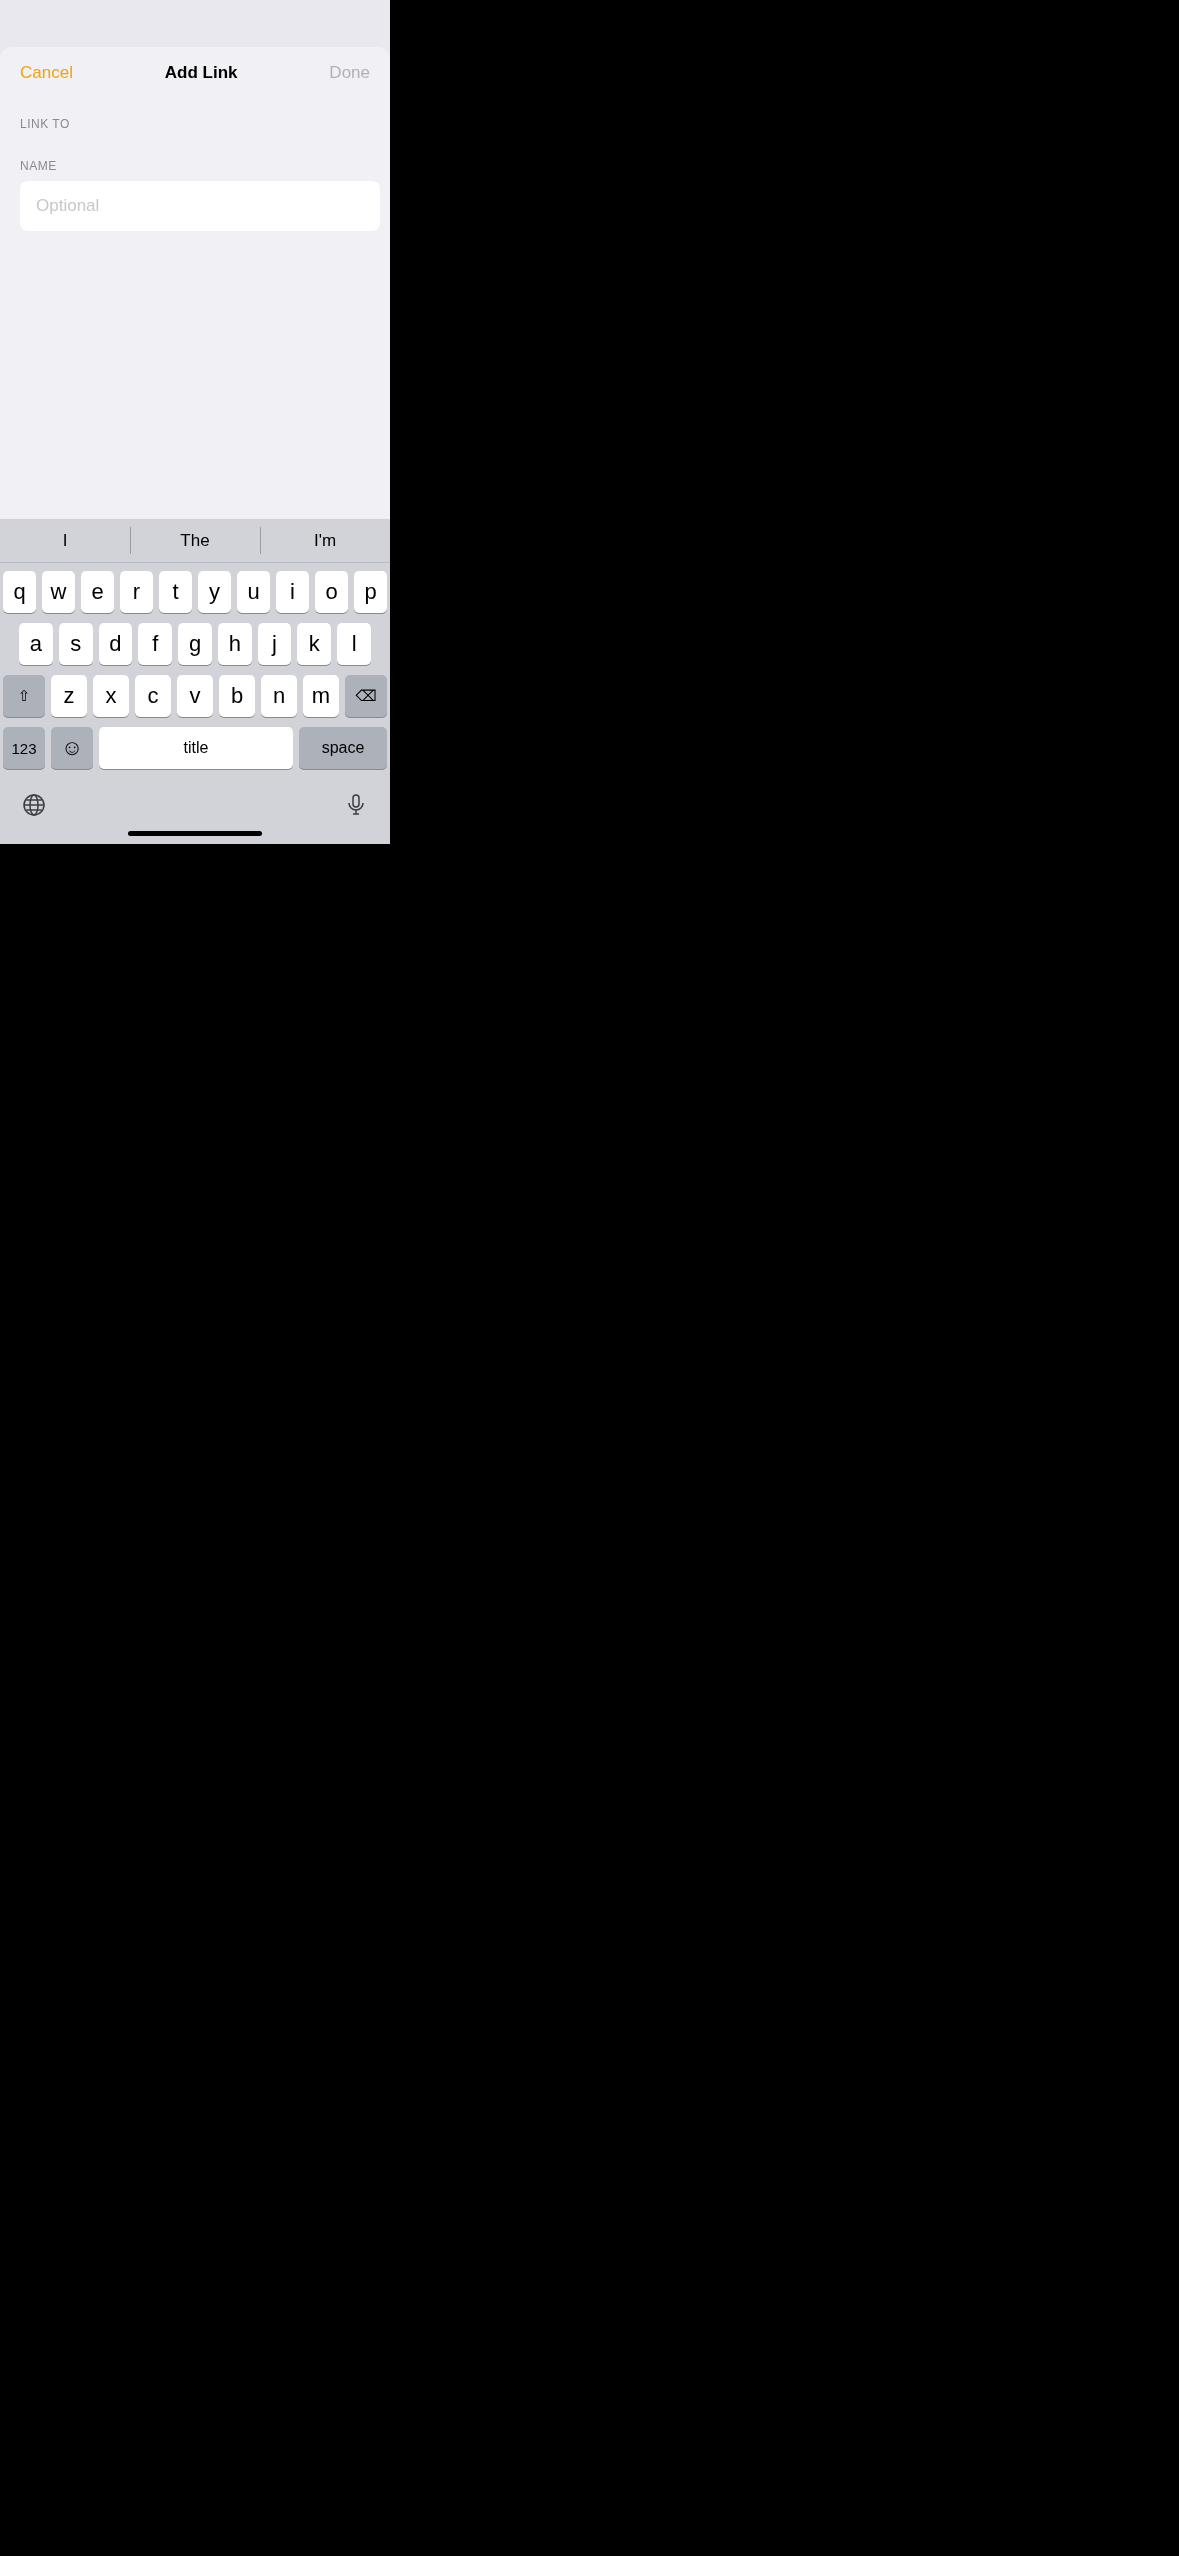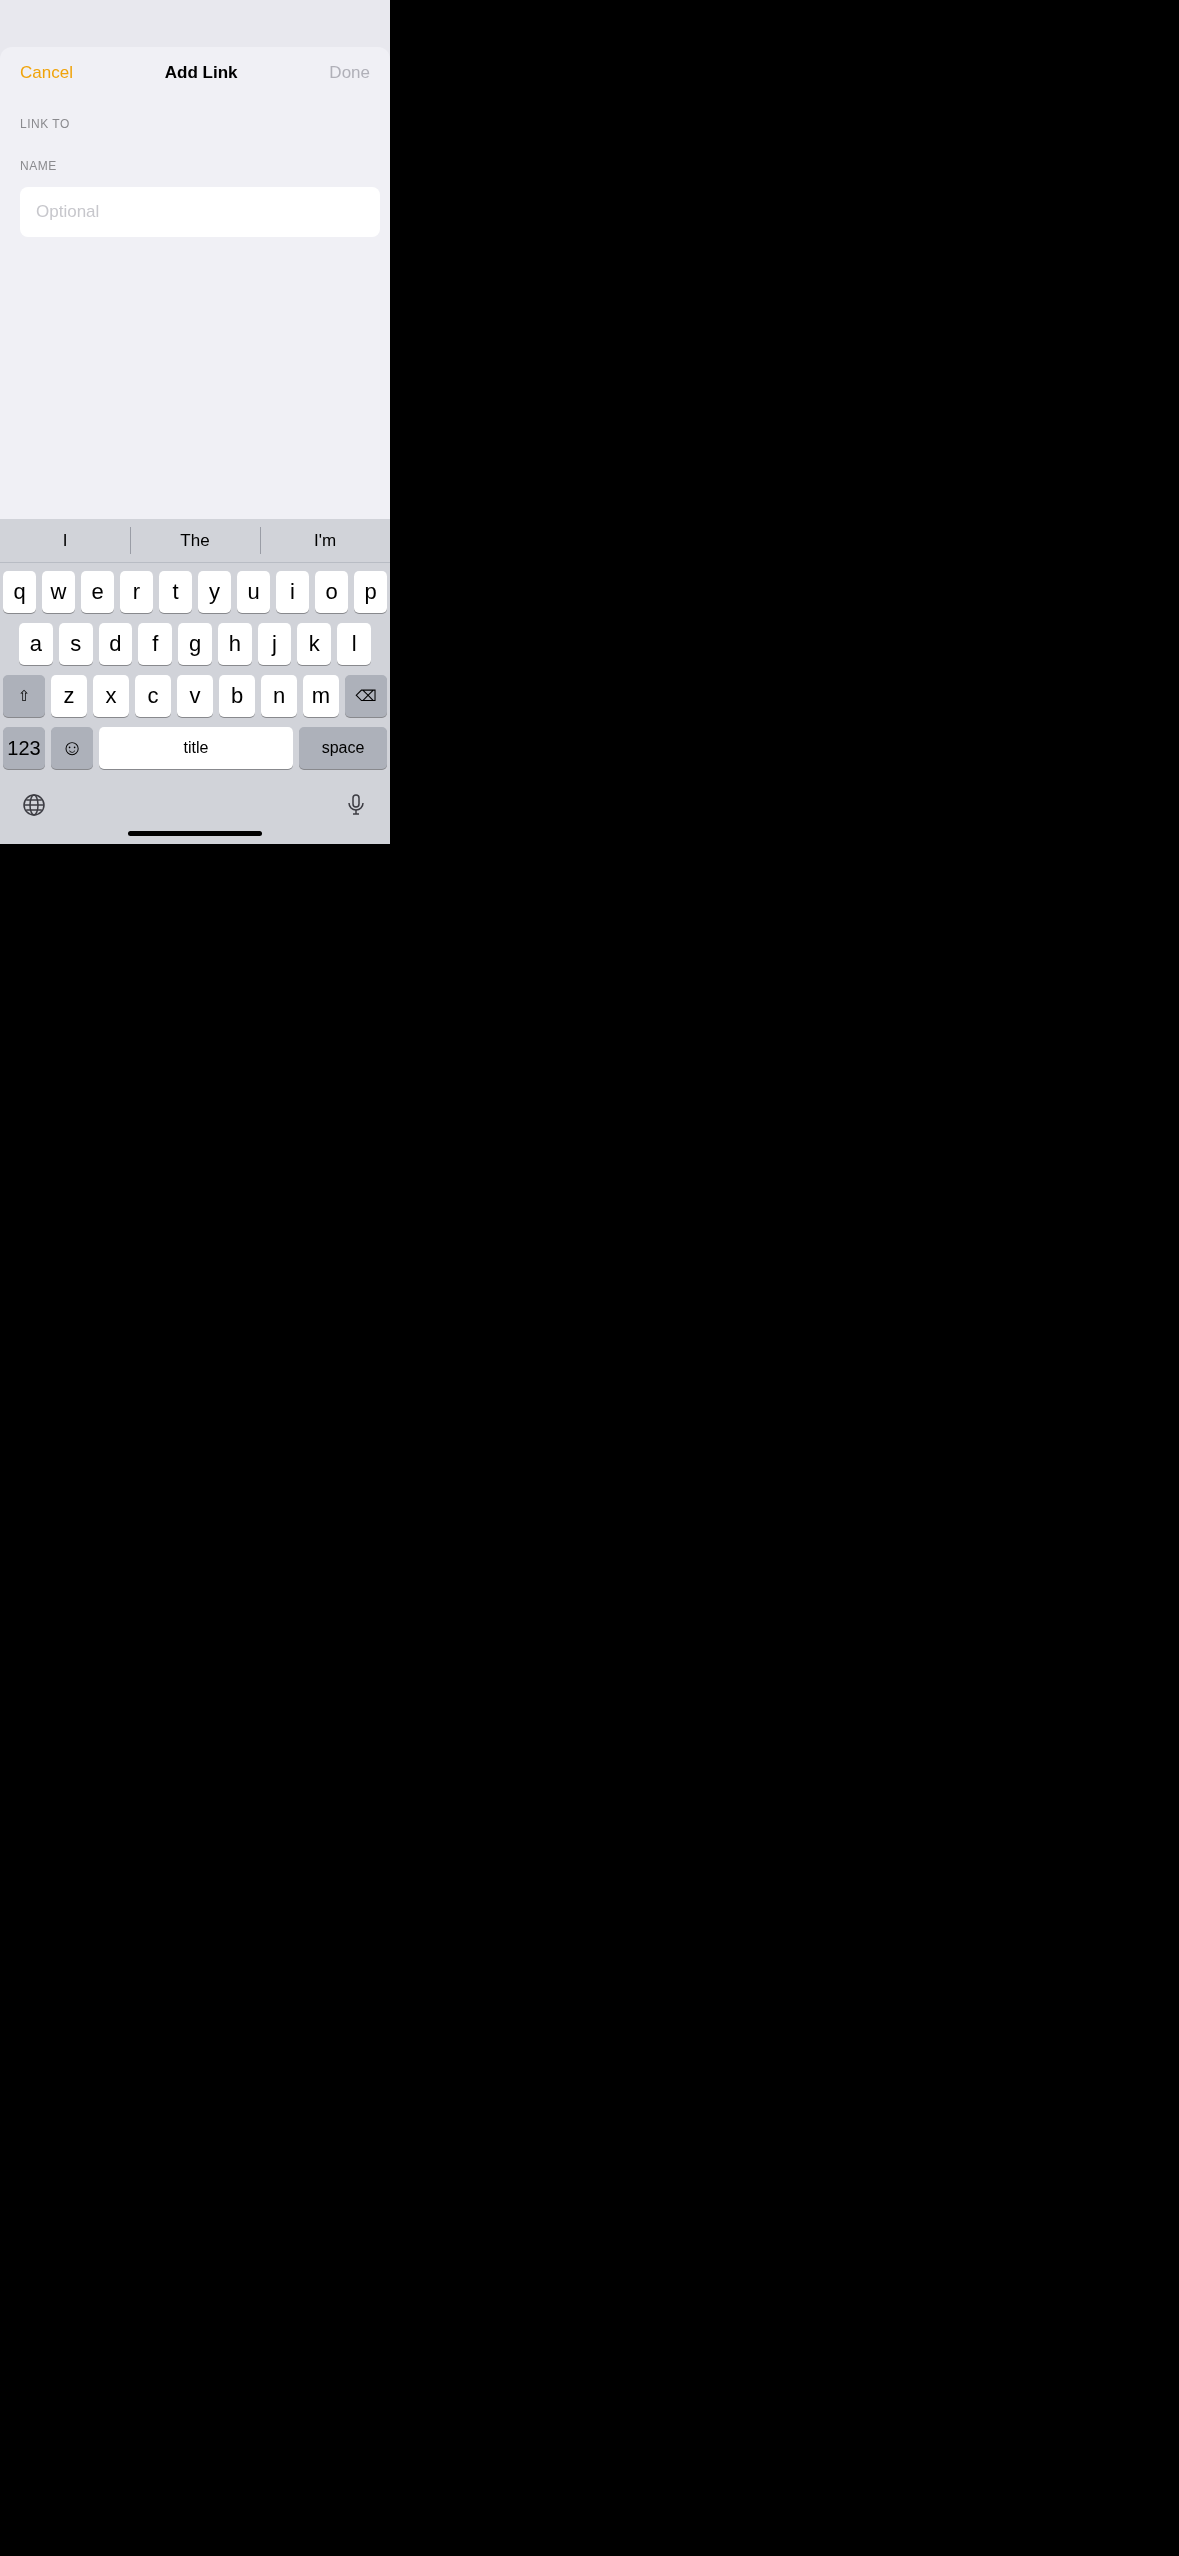--- a/index.html
+++ b/index.html
@@ -190,21 +190,20 @@
       background: #fff;
       border-radius: 8px;
       padding: 14px 16px;
       width: 100%;
       height: 50px;
       border: none;
       outline: none;
       font-size: 17px;
       color: #3c3c43;
       font-family: inherit;
-      margin-top: 6px;
     }
 
     .name-input-box::placeholder {
       color: #c7c7cc;
     }
 
     
     .keyboard {
       background: #d1d3d9;
       padding: 0;
@@ -285,21 +284,21 @@
       max-width: 42px;
     }
 
     .key-delete {
       flex: 1.3;
       max-width: 42px;
     }
 
     .key-123 {
       flex: 0 0 42px;
-      font-size: 20px;
+      font-size: 15px;
     }
 
     .key-emoji {
       flex: 0 0 42px;
       font-size: 22px;
     }
 
     .key-space {
       flex: 3;
       font-size: 16px;

